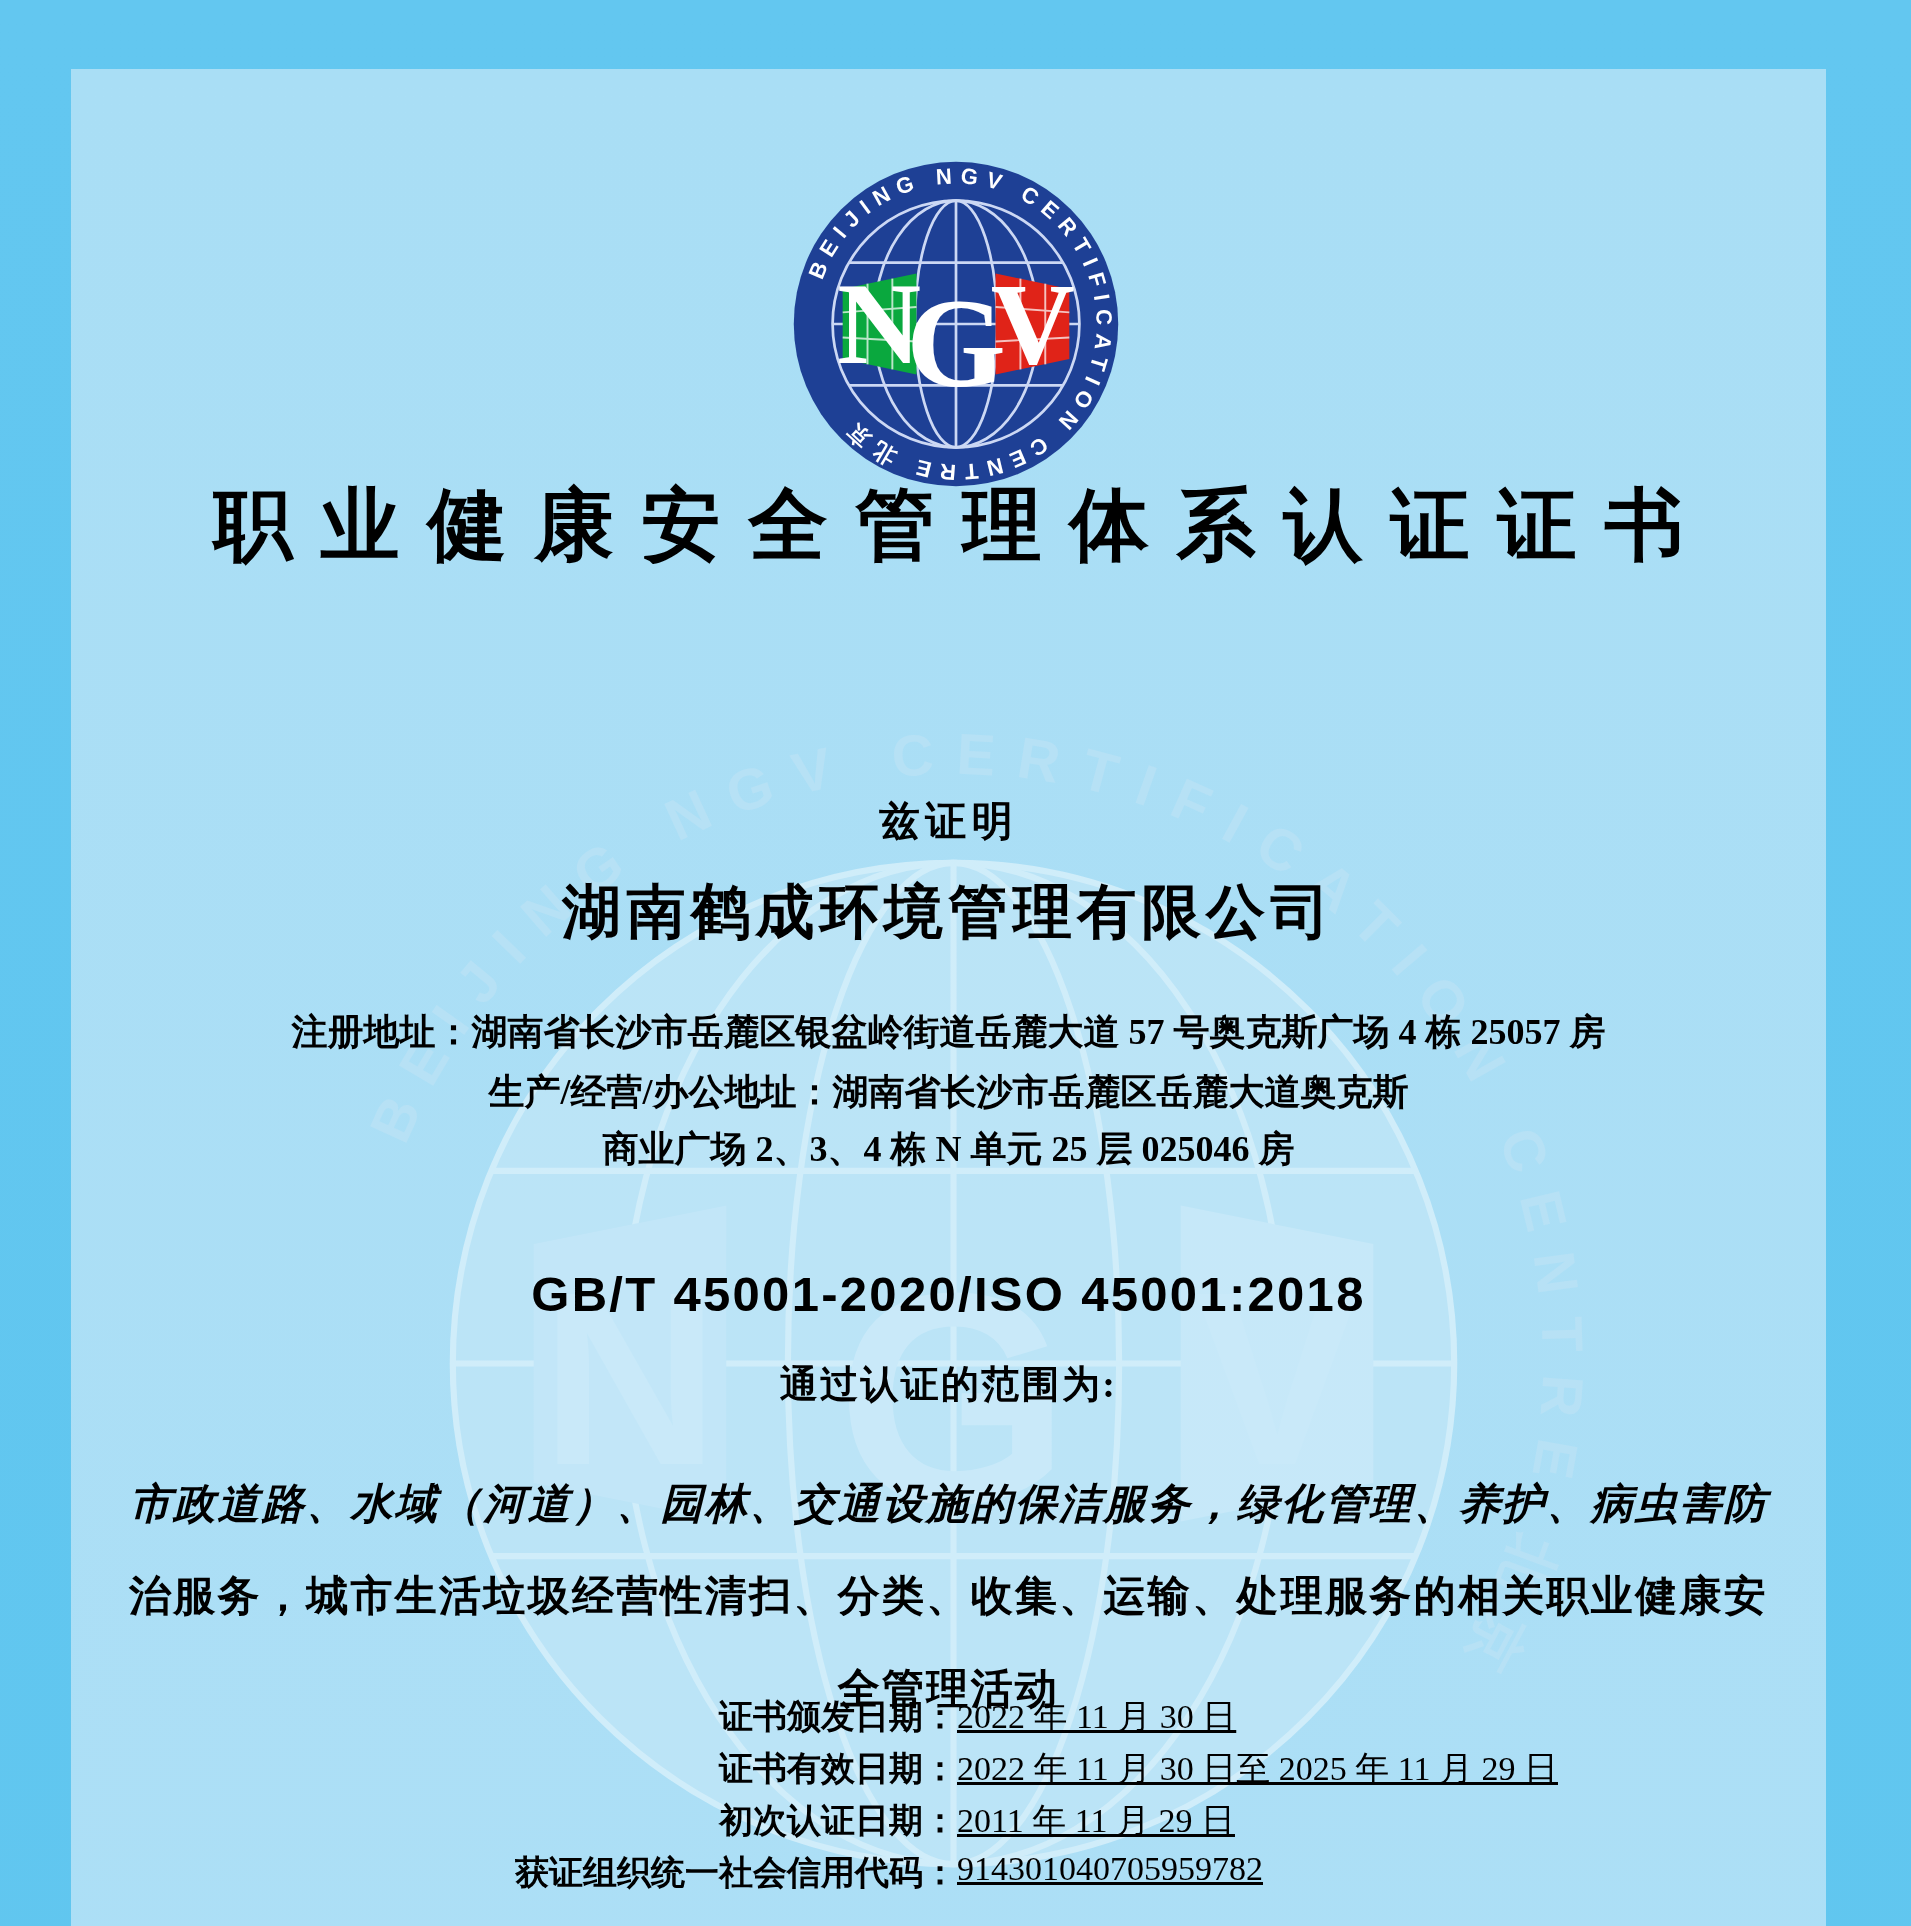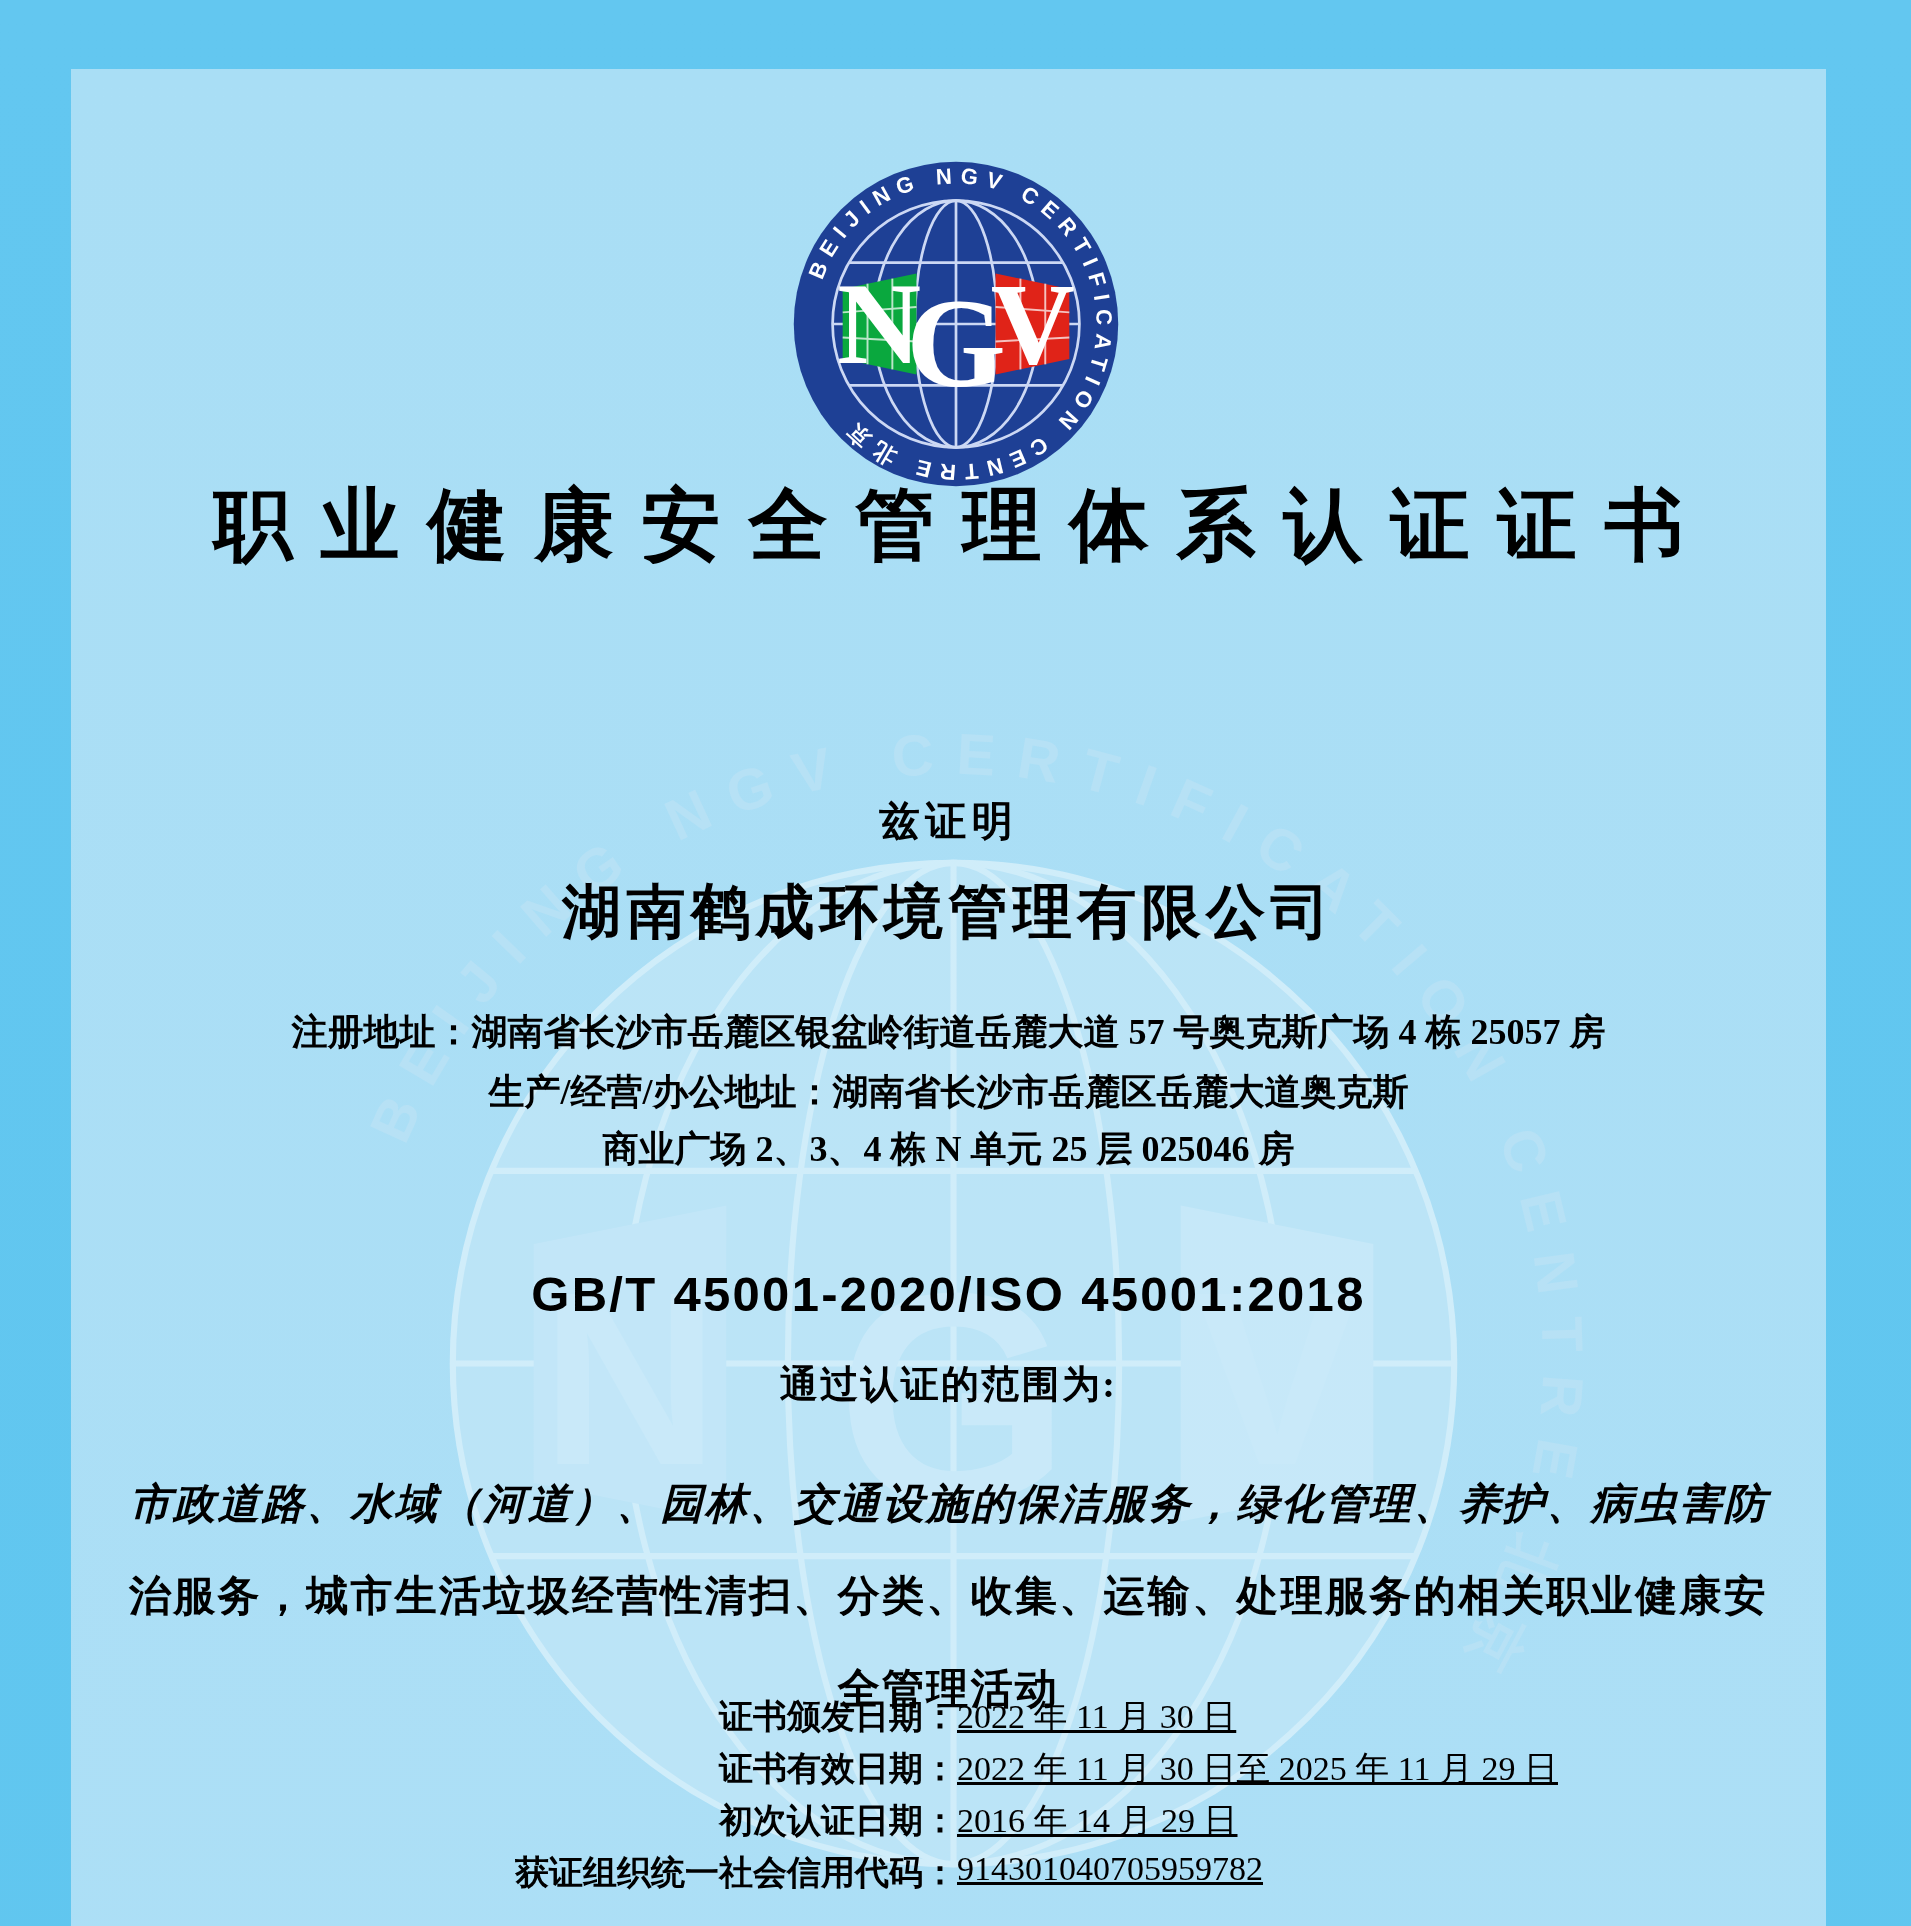--- a/index.html
+++ b/index.html
@@ -126,21 +126,21 @@
       <div class="drow">
         <span class="dlabel">证书颁发日期：</span>
         <span class="dvalue">2022 年 11 月 30 日</span>
       </div>
       <div class="drow">
         <span class="dlabel">证书有效日期：</span>
         <span class="dvalue">2022 年 11 月 30 日至 2025 年 11 月 29 日</span>
       </div>
       <div class="drow">
         <span class="dlabel">初次认证日期：</span>
-        <span class="dvalue">2016 年 14 月 29 日</span>
+        <span class="dvalue">2011 年 11 月 29 日</span>
       </div>
       <div class="drow">
         <span class="dlabel">获证组织统一社会信用代码：</span>
         <span class="dvalue">914301040705959782</span>
       </div>
     </div>
 
   </div>
 </div>
 

